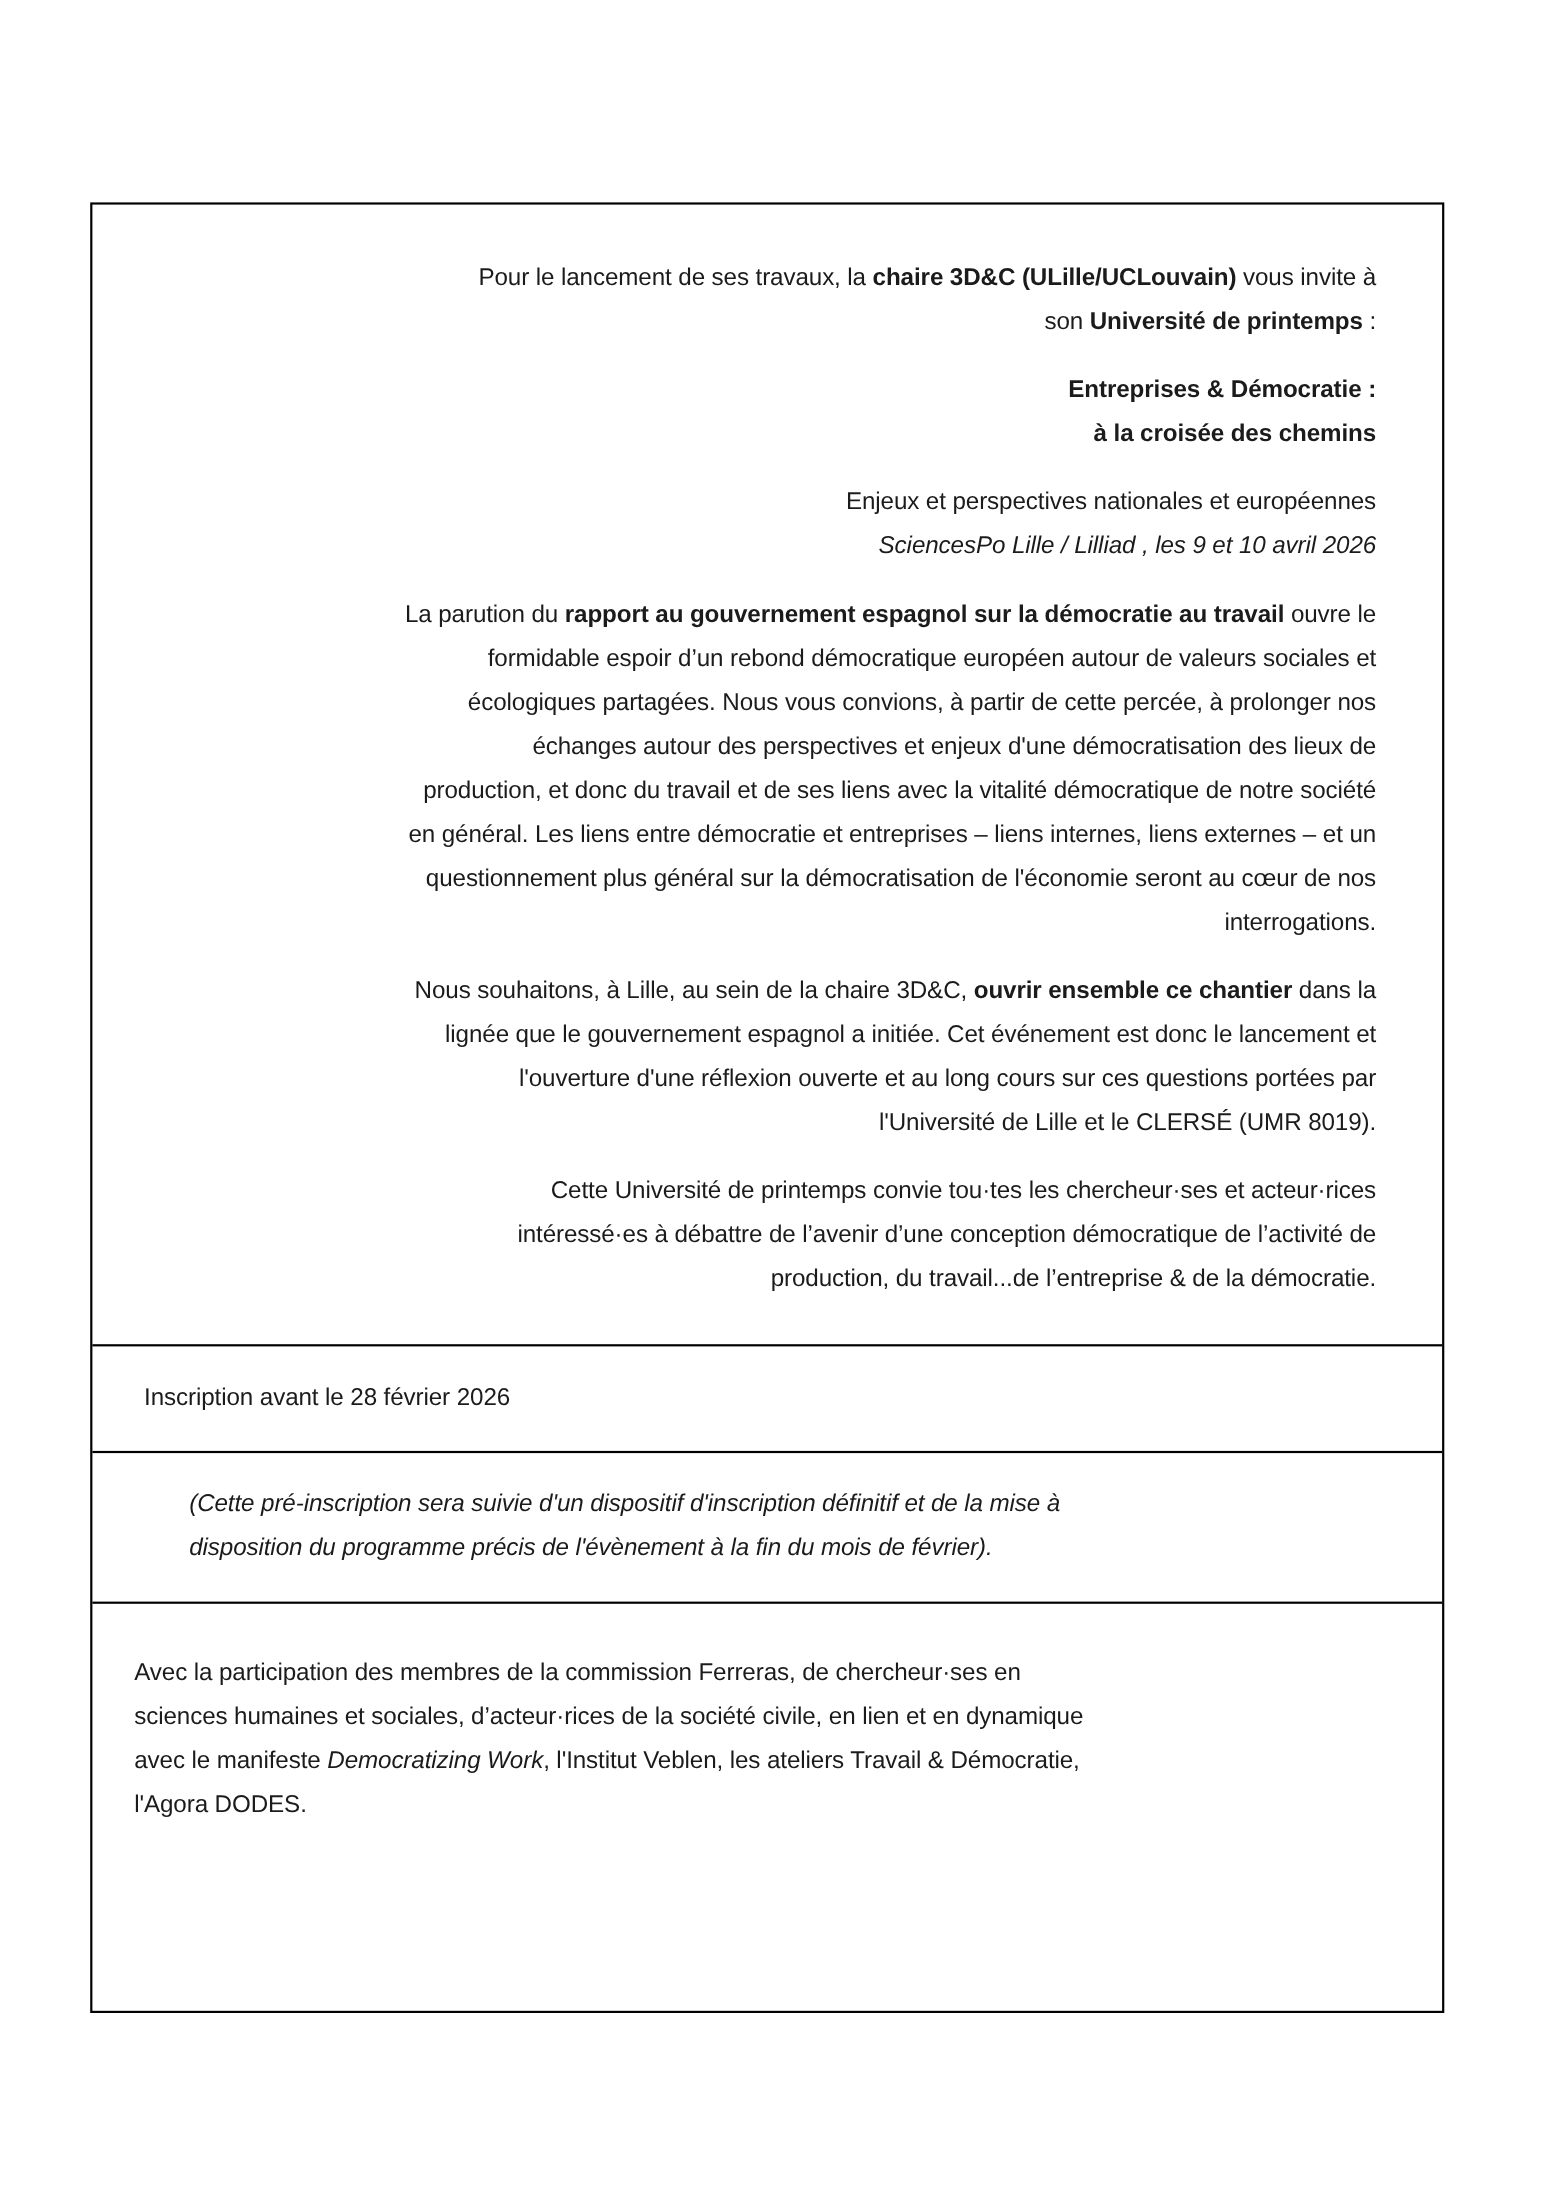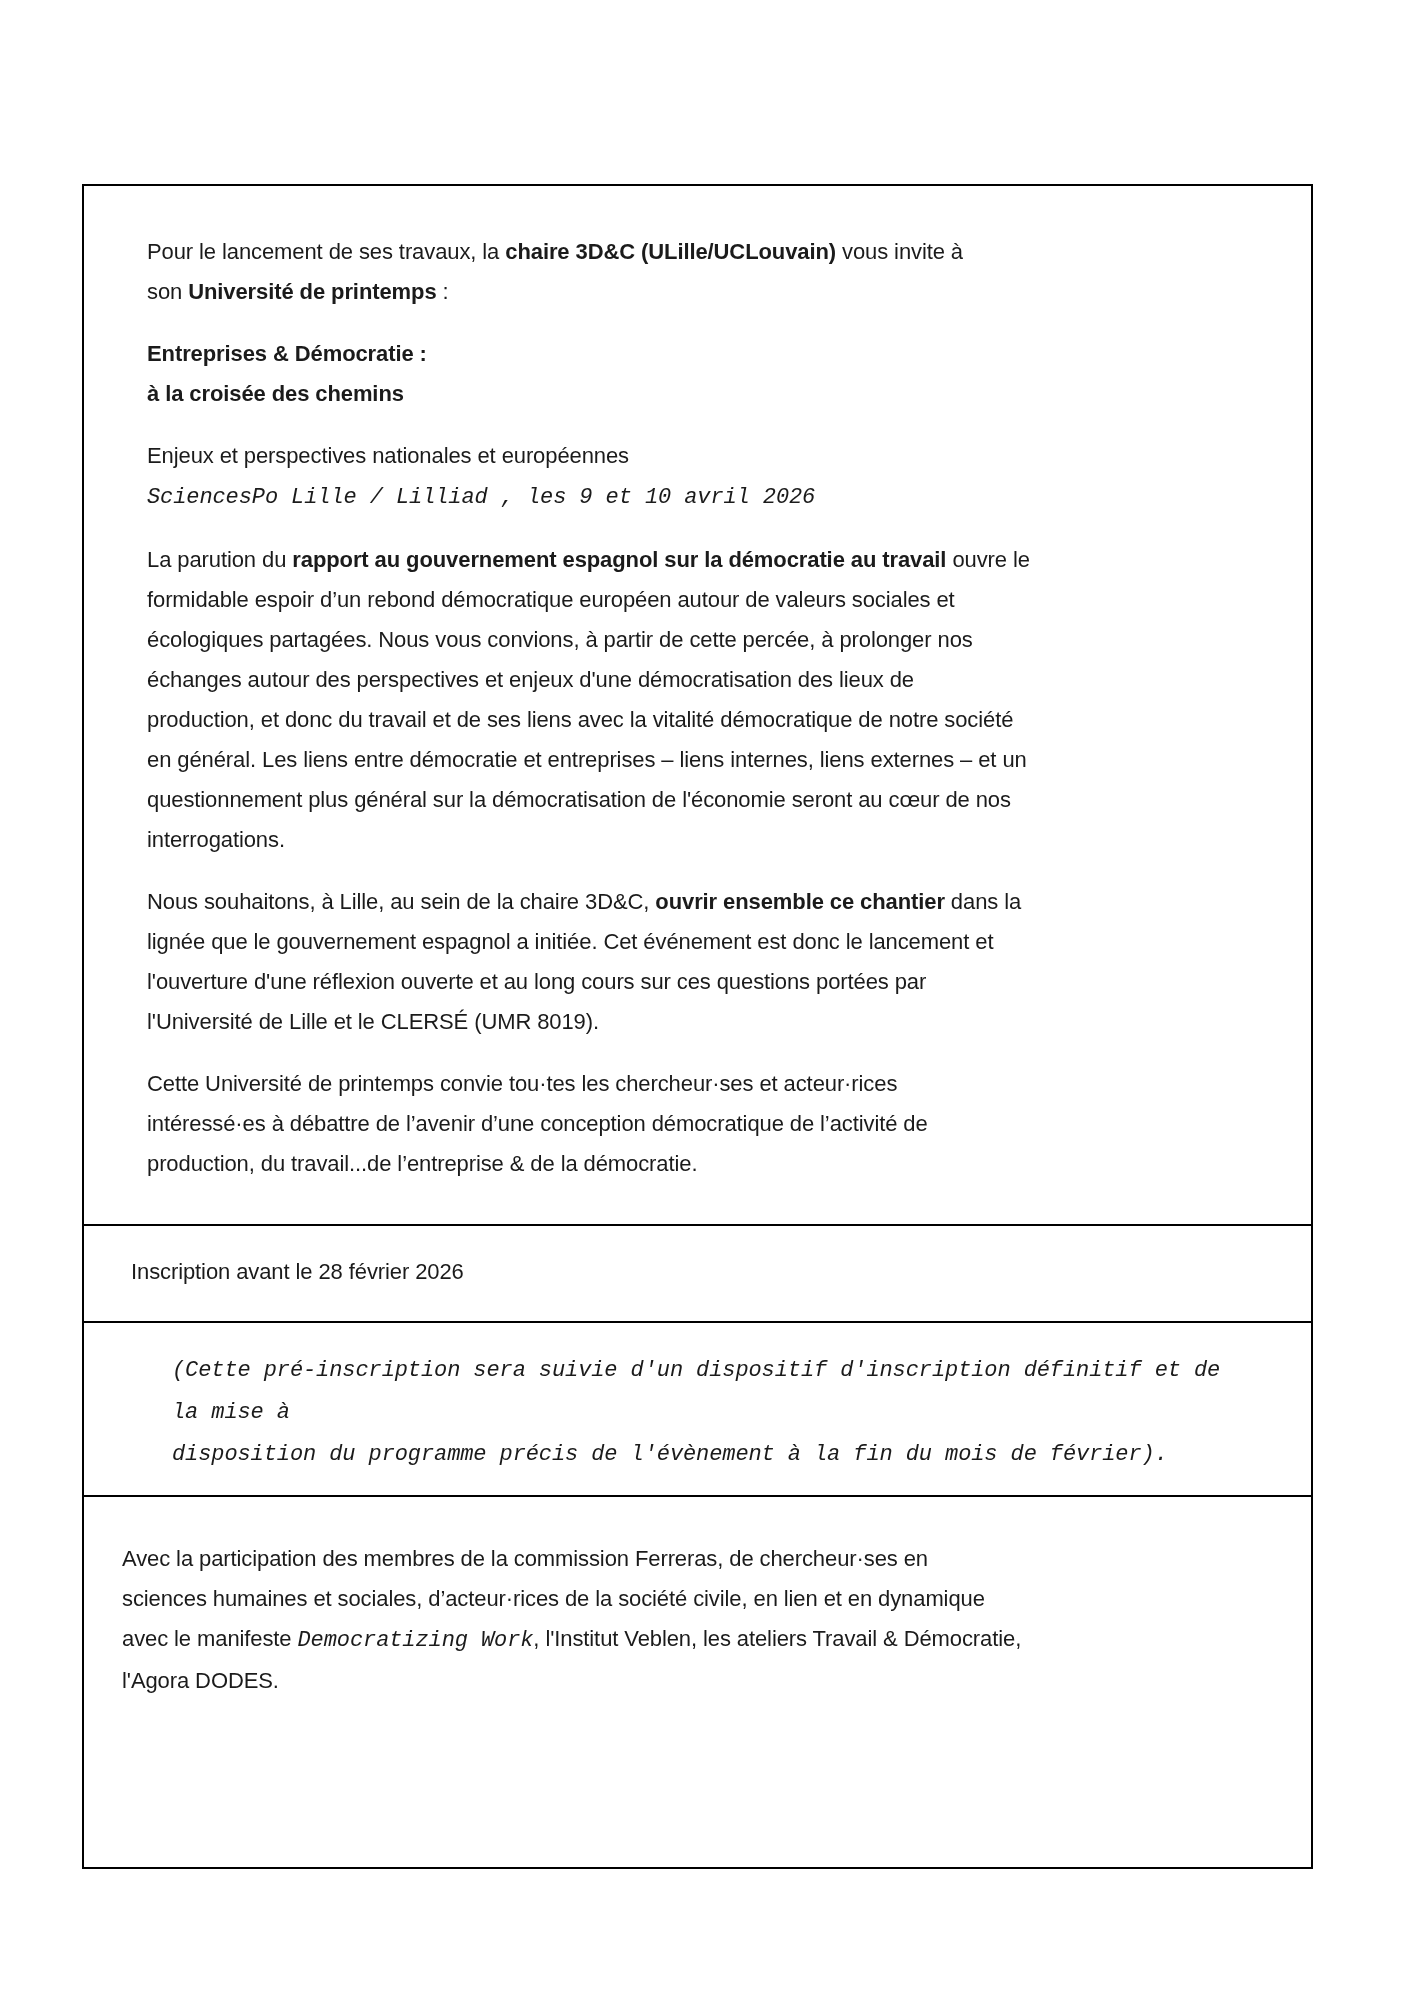--- a/index.html
+++ b/index.html
@@ -38,25 +38,26 @@
     font-size: 22px;
     line-height: 40px;
     letter-spacing: -0.1px;
     white-space: pre-line;
     color: #1b1b1b;
   }
   .doc-row p:last-child {
     margin-bottom: 0;
   }
   .doc-row p span.b { font-weight: 700; }
-  .doc-row p span.i { font-style: italic; font-family: Liberation Mono, monospace; }
+  .doc-row p span.i { font-style: italic; }
 
   .row-main {
     min-height: 1032px;
     padding: 46px 60px 40px 63px;
+    text-align: right;
   }
   .row-inscription {
     min-height: 97px;
     padding: 26px 28px 20px 47px;
   }
   .row-note {
     min-height: 137px;
     padding: 26px 60px 20px 88px;
   }
   .row-participation {

